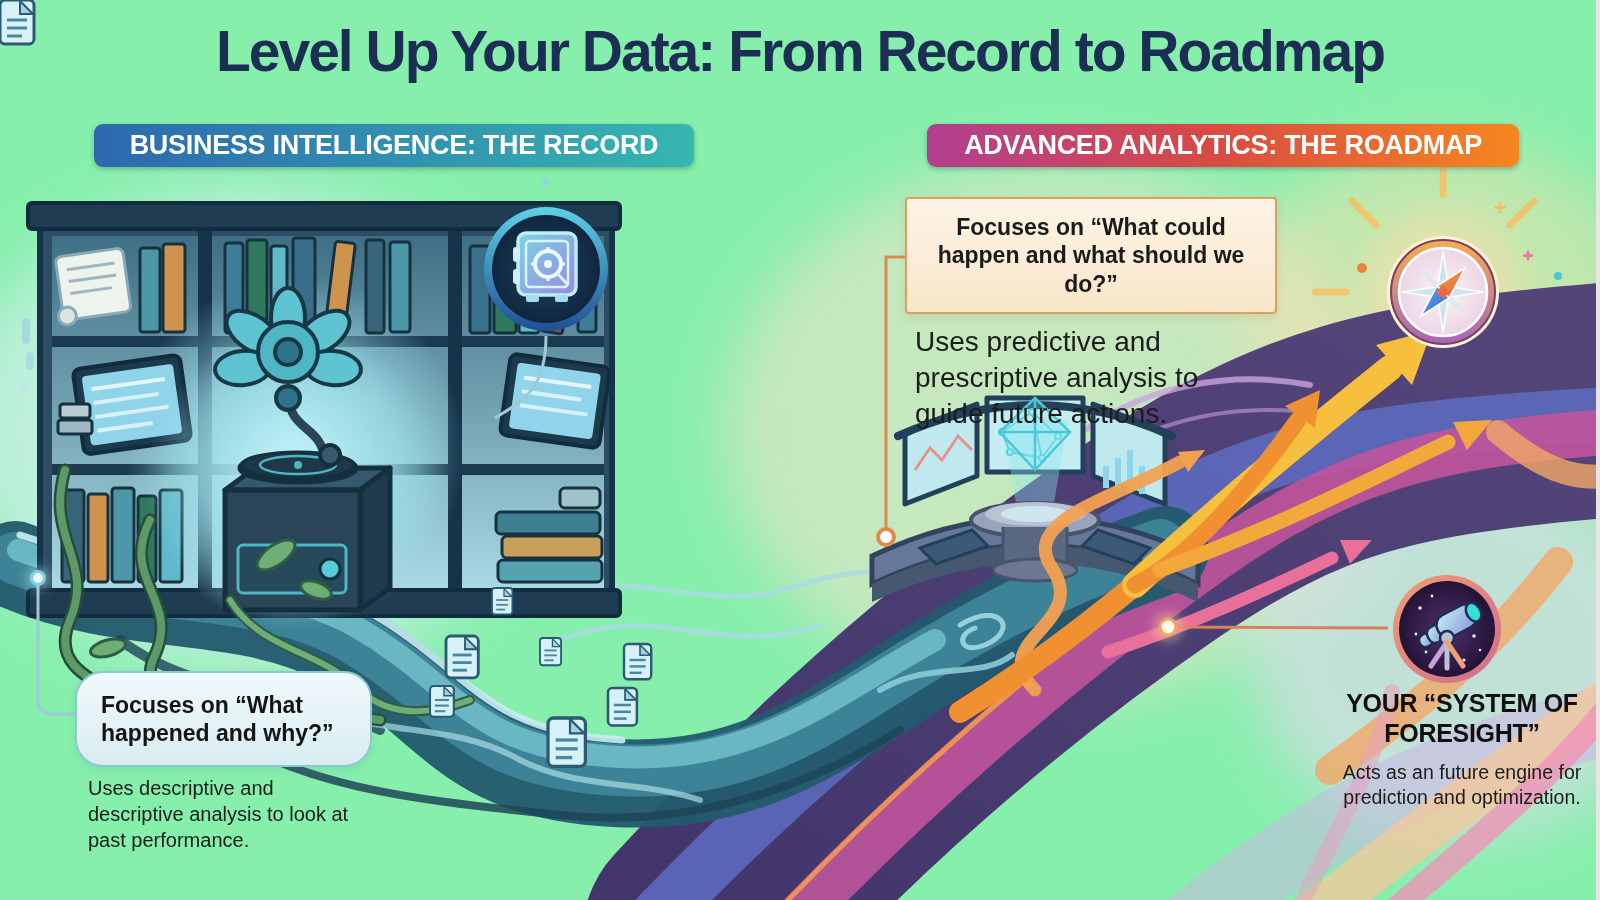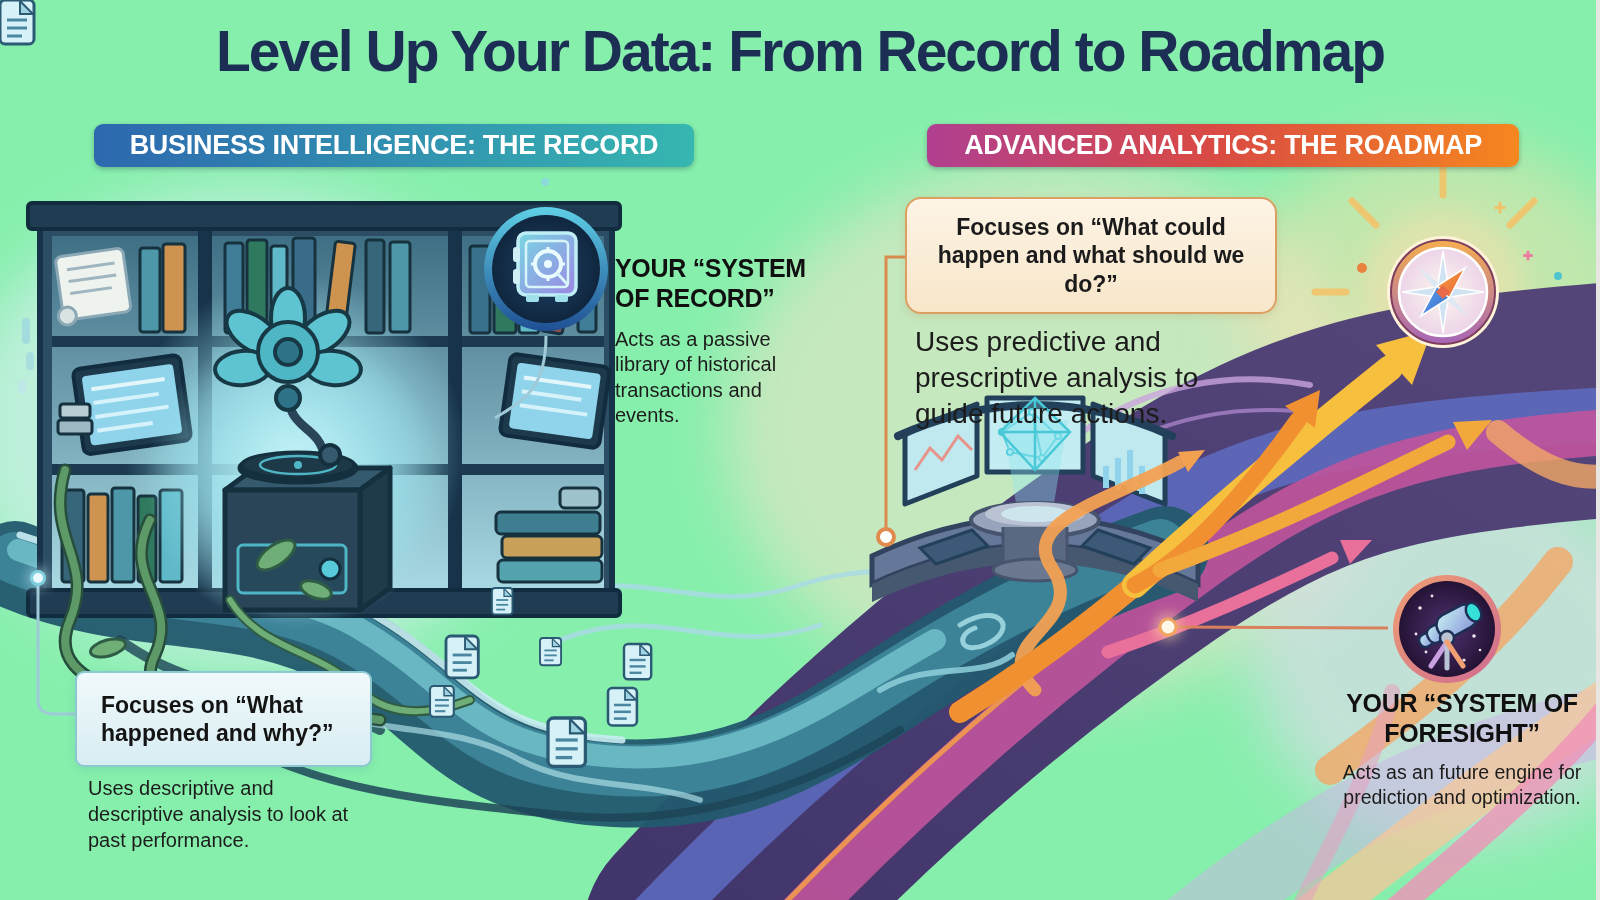--- a/index.html
+++ b/index.html
@@ -11,26 +11,26 @@
   .title{top:18px;left:0;width:1600px;text-align:center;font-size:57px;font-weight:800;
          color:#1d2e55;letter-spacing:-2px;z-index:6;}
   .banner{top:124px;height:43px;border-radius:9px;display:flex;align-items:center;justify-content:center;
           color:#fff;font-size:27px;font-weight:700;letter-spacing:-0.3px;z-index:6;
           box-shadow:0 2px 5px rgba(20,40,60,.3);white-space:nowrap;margin-left:24px;}
   .banner-bi{left:70px;width:600px;background:linear-gradient(90deg,#2d68af,#36b7b0);}
   .banner-aa{left:903px;width:592px;background:linear-gradient(90deg,#b03f90 0%,#d94a44 48%,#f5871f 100%);}
   .record-label{left:615px;top:254px;width:212px;z-index:6;}
   .record-label h3{font-size:25px;font-weight:700;color:#101010;line-height:1.18;margin:0;letter-spacing:-0.3px;}
   .record-label p{font-size:20px;color:#1c1c1c;line-height:1.27;margin:14px 0 0;}
-  .aa-callout{left:905px;top:197px;width:368px;height:113px;border-radius:16px;border:2px solid #dc9f62;
+  .aa-callout{left:905px;top:197px;width:368px;height:113px;border-radius:4px;border:2px solid #dc9f62;
           background:linear-gradient(180deg,#fdf4e6,#f8e6c9);display:flex;align-items:center;justify-content:center;
           text-align:center;z-index:6;box-shadow:0 3px 8px rgba(180,120,60,.18);}
   .aa-callout .txt{width:312px;font-size:23px;font-weight:700;color:#1b1b1b;line-height:1.22;}
   .aa-body{left:915px;top:324px;width:358px;font-size:28px;line-height:1.28;color:#1c1c1c;z-index:6;}
-  .bi-callout{left:75px;top:671px;width:293px;height:92px;border-radius:9px;border:2.5px solid #8cc8d2;
+  .bi-callout{left:75px;top:671px;width:293px;height:92px;border-radius:28px;border:2.5px solid #8cc8d2;
           background:linear-gradient(180deg,#f0f9fb,#d8edf2);display:flex;align-items:center;z-index:6;
           box-shadow:0 3px 8px rgba(60,130,150,.15);}
   .bi-callout .txt{margin-left:24px;width:248px;font-size:23px;font-weight:700;line-height:1.22;color:#141414;}
   .bi-body{left:88px;top:775px;width:278px;font-size:20px;line-height:1.3;color:#1c1c1c;z-index:6;}
   .foresight-label{left:1342px;top:688px;width:240px;text-align:center;z-index:6;}
   .foresight-label h3{font-size:25px;font-weight:700;margin:0;line-height:1.2;color:#101010;letter-spacing:-0.3px;}
   .foresight-label p{font-size:19.5px;margin:12px 0 0;line-height:1.3;color:#1c1c1c;}
   .badge{z-index:5;}
   .vault-badge{left:482px;top:205px;width:128px;height:128px;}
   .compass-badge{left:1386px;top:235px;width:114px;height:114px;}
@@ -471,24 +471,20 @@
 
 <div class="abs title">Level Up Your Data: From Record to Roadmap</div>
 
 <div class="abs banner banner-bi">
   <span>BUSINESS INTELLIGENCE: THE RECORD</span>
 </div>
 <div class="abs banner banner-aa">
   <span>ADVANCED ANALYTICS: THE ROADMAP</span>
 </div>
 
-<div class="abs record-label txt-layer">
-  <h3>YOUR “SYSTEM OF RECORD”</h3>
-  <p>Acts as a passive library of historical transactions and events.</p>
-</div>
 
 <div class="abs aa-callout">
   <div class="txt">Focuses on “What could happen and what should we do?”</div>
 </div>
 <div class="abs aa-body">Uses predictive and prescriptive analysis to guide future actions.</div>
 
 <div class="abs bi-callout">
   <div class="txt">Focuses on “What happened and why?”</div>
 </div>
 <div class="abs bi-body">Uses descriptive and descriptive analysis to look at past performance.</div>

